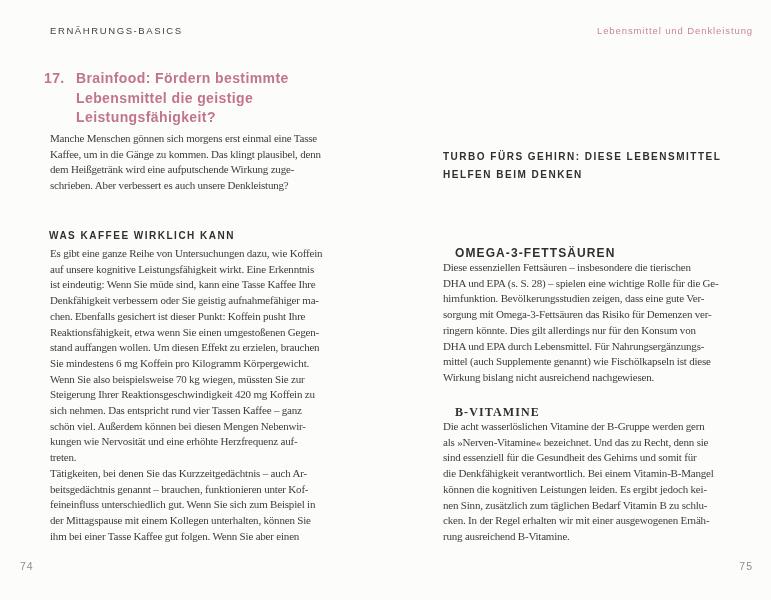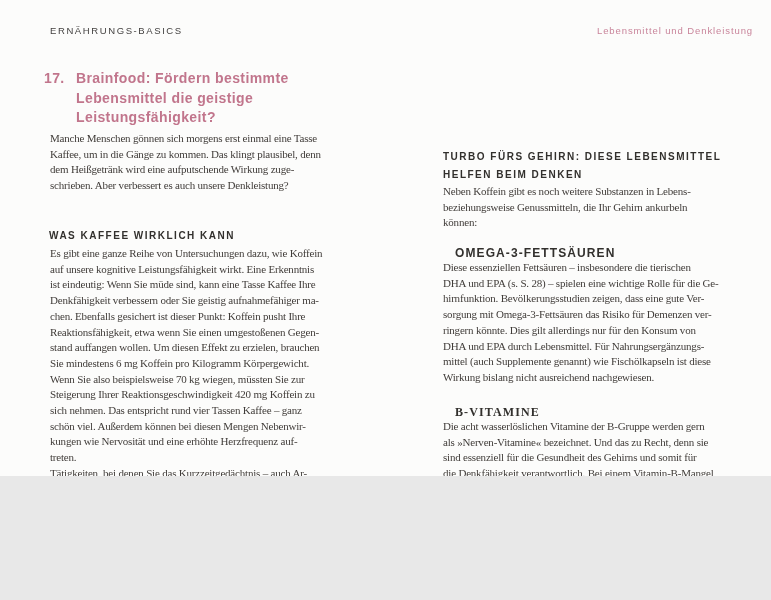--- a/index.html
+++ b/index.html
@@ -1,20 +1,20 @@
 <!DOCTYPE html>
 <html lang="de"><head>
 <meta charset="utf-8">
 <style>
   html, body { margin: 0; padding: 0; }
   body { background: #e8e8e8; }
   .spread {
     position: relative;
     width: 771px;
-    height: 476px;
+    height: 600px;
     background: #fcfcfb;
     overflow: hidden;
     font-family: "Liberation Serif", serif;
   }
   .abs { position: absolute; }
   .pre { white-space: pre; }
 
   
   .running-head {
     font-family: "Liberation Sans", sans-serif;
@@ -117,23 +117,20 @@
 feineinfluss unterschiedlich gut. Wenn Sie sich zum Beispiel in
 der Mittagspause mit einem Kollegen unterhalten, können Sie
 ihm bei einer Tasse Kaffee gut folgen. Wenn Sie aber einen</div>
 
   <div class="abs page-number" style="left:20px; top:560px;">74</div>
 
 
   <div class="abs section-heading pre" style="left:443px; top:148px;">TURBO FÜRS GEHIRN: DIESE LEBENSMITTEL
 HELFEN BEIM DENKEN</div>
 
-  <div class="abs body-text pre" style="left:443px; top:184px;">Neben Koffein gibt es noch weitere Substanzen in Lebens-
-beziehungsweise Genussmitteln, die Ihr Gehirn ankurbeln
-können:</div>
 
   <div class="abs sub-heading" style="left:443px; top:246px;">OMEGA-3-FETTSÄUREN</div>
 
   <div class="abs body-text pre" style="left:443px; top:260px;">Diese essenziellen Fettsäuren – insbesondere die tierischen
 DHA und EPA (s. S. 28) – spielen eine wichtige Rolle für die Ge-
 hirnfunktion. Bevölkerungsstudien zeigen, dass eine gute Ver-
 sorgung mit Omega-3-Fettsäuren das Risiko für Demenzen ver-
 ringern könnte. Dies gilt allerdings nur für den Konsum von
 DHA und EPA durch Lebensmittel. Für Nahrungsergänzungs-
 mittel (auch Supplemente genannt) wie Fischölkapseln ist diese

